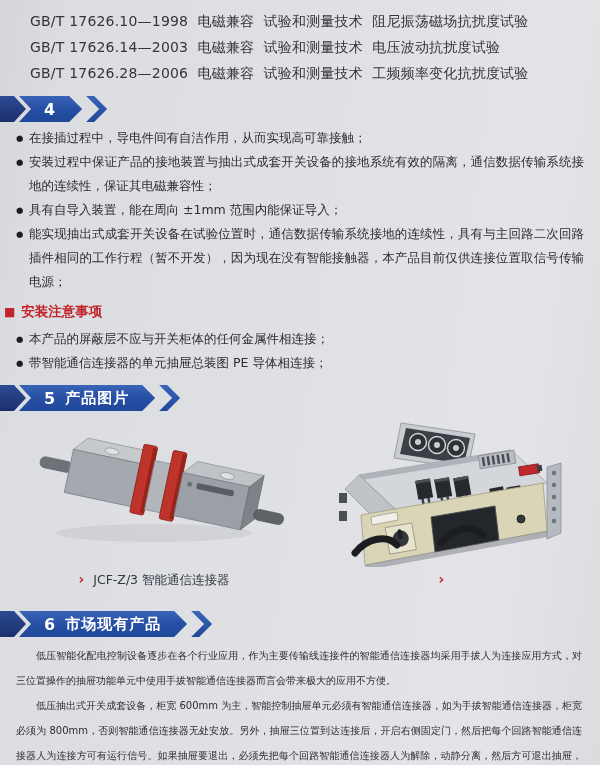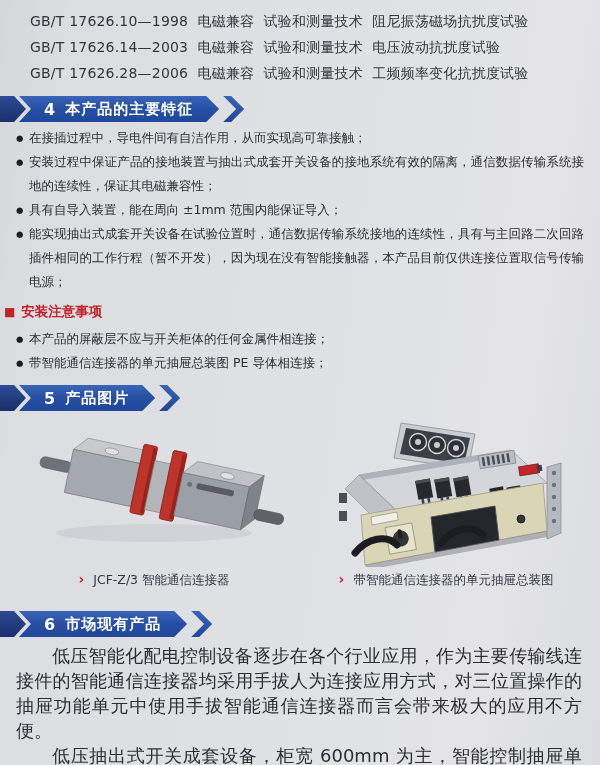--- a/index.html
+++ b/index.html
@@ -47,38 +47,37 @@
 
   
   .figures { display: flex; margin: 6px 8px 0 8px; }
   .fig { flex: 1; display: flex; flex-direction: column; align-items: center; }
   .fig svg { display: block; }
   .cap { margin-top: 4px; font-size: 12.5px; color: #333640; display: flex; align-items: baseline; }
   .cap .mark { color: #c2242b; font-weight: bold; font-size: 14px; margin-right: 9px; }
 
   
   .market { margin: 6px 18px 0 16px; }
-  .market p { font-size: 18px; line-height: 25px; text-indent: 2em; text-align: justify; color: #2c2d34; }
+  .market p { font-size: 10px; line-height: 25px; text-indent: 2em; text-align: justify; color: #2c2d34; }
 </style>
 </head>
 <body>
 
 <div class="page">
 
   <div class="standards">
     <div class="std-line">GB/T 17626.10—1998  电磁兼容  试验和测量技术  阻尼振荡磁场抗扰度试验</div>
     <div class="std-line">GB/T 17626.14—2003  电磁兼容  试验和测量技术  电压波动抗扰度试验</div>
     <div class="std-line">GB/T 17626.28—2006  电磁兼容  试验和测量技术  工频频率变化抗扰度试验</div>
   </div>
 
   <div class="banner">
     <span class="stub"></span>
     <span class="bbody">
       <span class="bnum">4</span>
-      <span class="btitle">本产品的主要特征</span>
     </span>
     <span class="btip"></span>
   </div>
 
   <div class="blist">
     <div class="bullet-item">
       <span class="dot">●</span>
       <span>在接插过程中，导电件间有自洁作用，从而实现高可靠接触；</span>
     </div>
     <div class="bullet-item">
@@ -219,21 +218,20 @@
           <rect x="87.5" y="112" width="4" height="10" rx="2" fill="#1d1f23"></rect>
         </g>
         <polygon points="120,100 184,89 188,123 124,135" fill="#23262b" stroke="#4d5156" stroke-width="0.9"></polygon>
         <circle cx="210" cy="102" r="4" fill="#33363b" stroke="#15171a" stroke-width="0.8"></circle>
         <path d="M44,136 C56,121 76,117 86,128" fill="none" stroke="#1b1d20" stroke-width="7" stroke-linecap="round"></path>
         <path d="M130,126 C142,111 162,107 172,118" fill="none" stroke="#1b1d20" stroke-width="7" stroke-linecap="round"></path>
         <polygon points="54,148 236,114 236,120 56,153" fill="rgba(110,115,122,0.45)"></polygon>
       </svg>
       <figcaption class="cap">
         <span class="mark">›</span>
-        <span>带智能通信连接器的单元抽屉总装图</span>
       </figcaption>
     </figure>
   </div>
 
   <div class="banner" style="margin-top:22px;">
     <span class="stub"></span>
     <span class="bbody">
       <span class="bnum">6</span>
       <span class="btitle">市场现有产品</span>
     </span>

